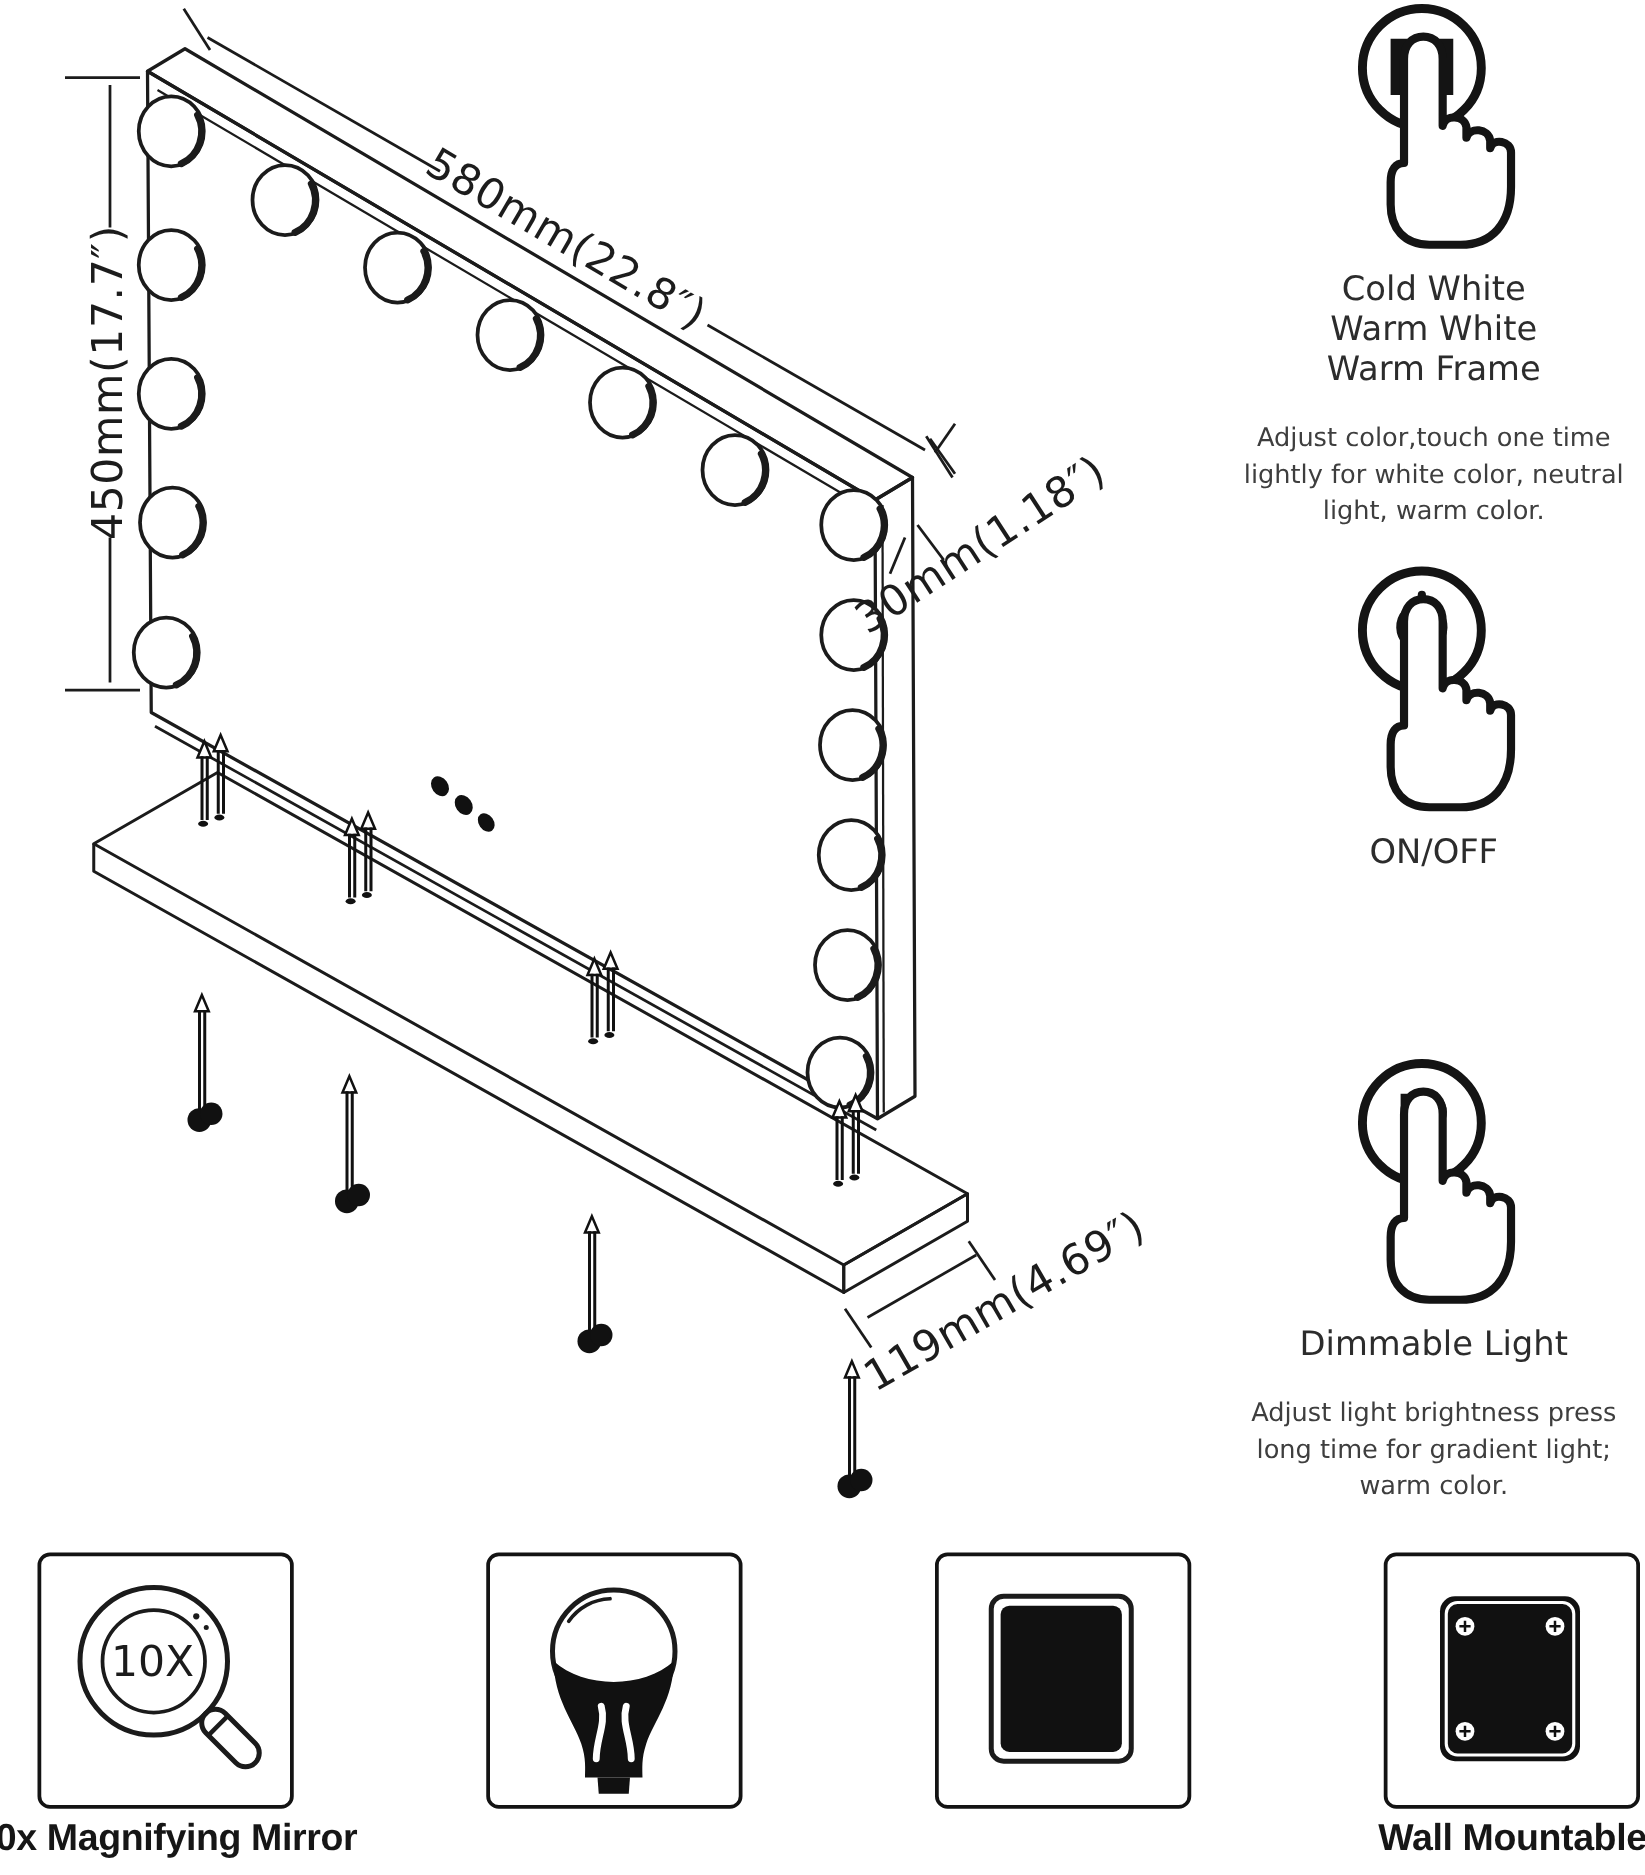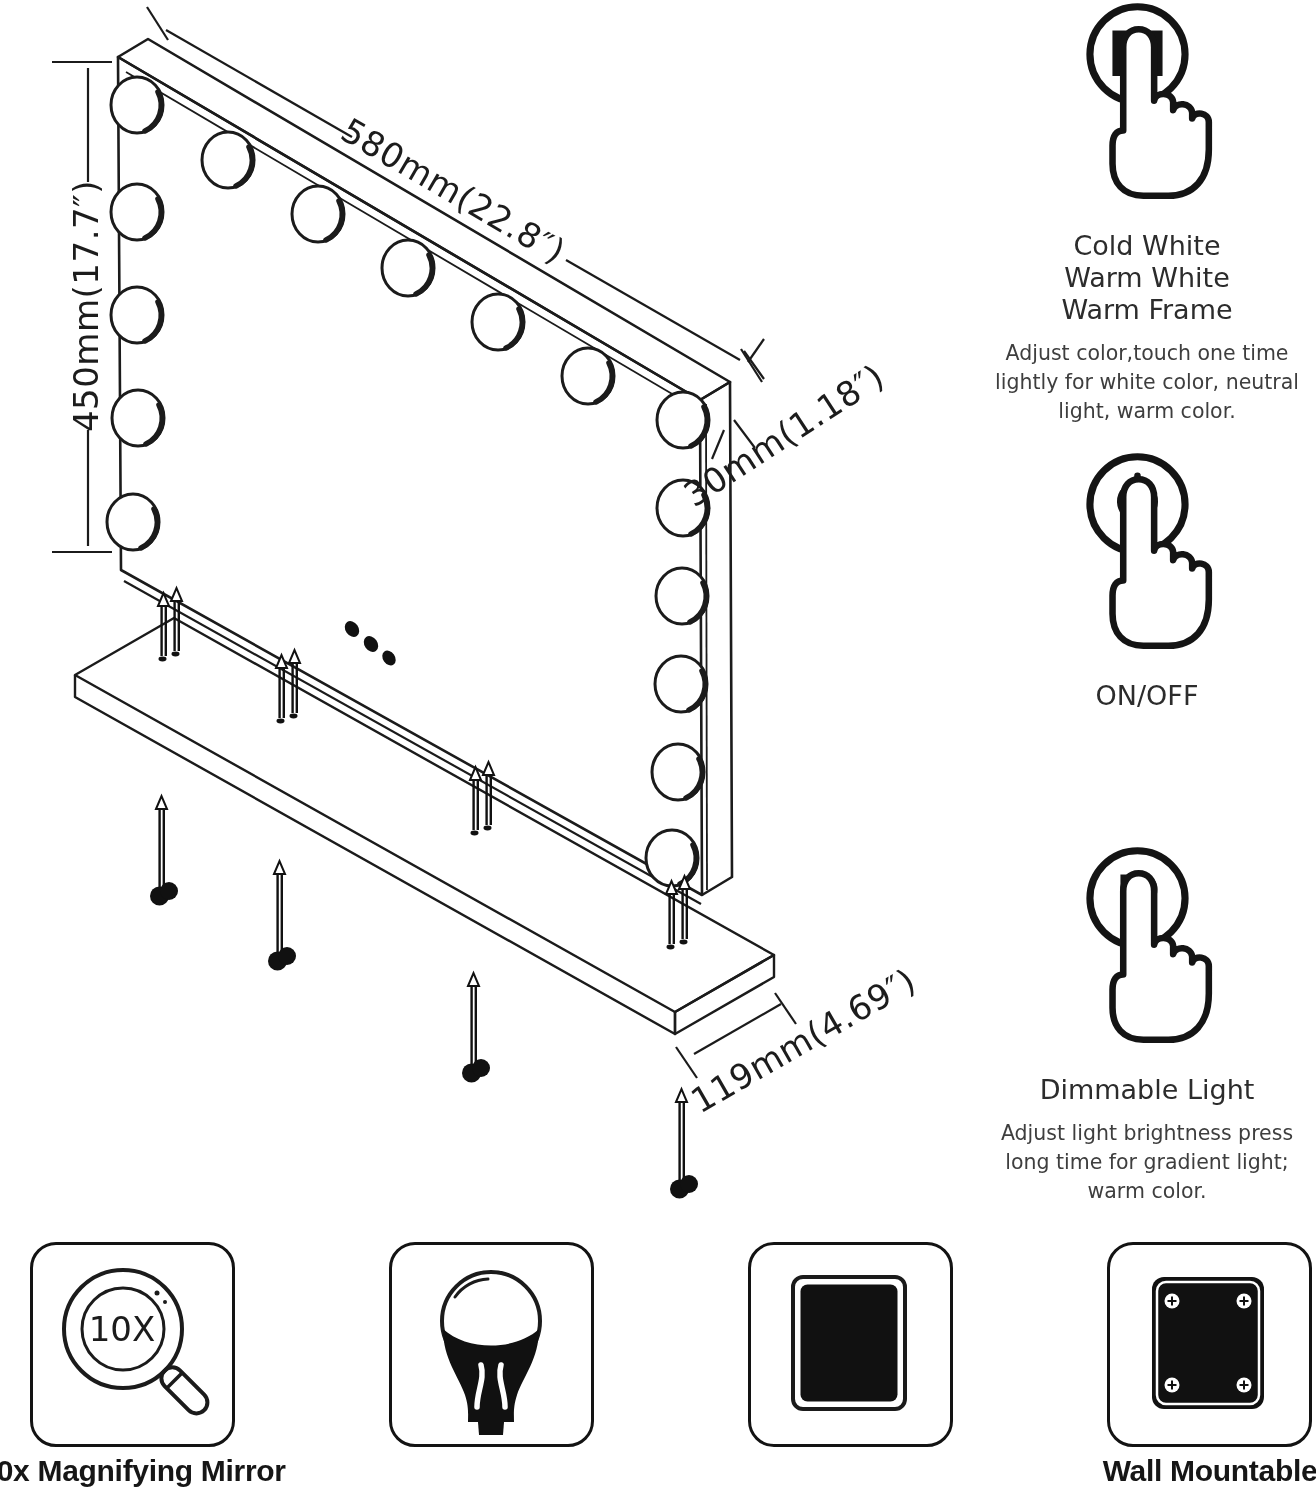--- a/index.html
+++ b/index.html
@@ -13,25 +13,25 @@
   .drawing svg{display:block;width:100%;height:100%;}
   .dim-text{font-family:"DejaVu Sans",sans-serif;font-size:34px;fill:#1c1c1c;letter-spacing:.5px;}
   
   .controls{position:absolute;left:978px;top:0;width:338px;height:1240px;}
   .ctrl{position:absolute;left:0;width:100%;text-align:center;}
   .press{display:block;margin:0 auto;width:168px;height:214px;}
   .btn-circle{fill:#ffffff;stroke:#141414;stroke-width:6;}
   .btn-letter{font-family:"DejaVu Sans",sans-serif;font-size:52px;font-weight:bold;fill:#141414;text-anchor:middle;}
   .pwr{fill:none;stroke:#141414;stroke-width:5.5;stroke-linecap:round;}
   .hand{fill:#ffffff;stroke:#141414;stroke-width:5.5;stroke-linejoin:round;stroke-linecap:round;}
-  .ctrl-title{margin-top:14px;font-size:27px;line-height:32px;color:#2c2c2c;}
-  .ctrl-desc{margin:13px auto 0;font-size:20.5px;line-height:29px;color:#3e3e3e;width:334px;}
+  .ctrl-title{margin-top:0;font-size:27px;line-height:32px;color:#2c2c2c;}
+  .ctrl-desc{margin:24px auto 0;font-size:20.5px;line-height:29px;color:#3e3e3e;width:334px;}
   
   .feature{position:absolute;top:1242px;margin:0;width:206px;}
-  .feature-box{width:199px;height:199px;border:3.5px solid #131313;border-radius:26px;background:#fff;}
+  .feature-box{width:199px;height:199px;border:3.5px solid #131313;border-radius:10px;background:#fff;}
   .feature-box svg{display:block;width:199px;height:199px;}
   .feature figcaption{
     position:absolute;left:50%;top:212px;transform:translateX(-50%);
     white-space:nowrap;font-size:30px;font-weight:bold;color:#161616;
     font-family:"Liberation Sans","DejaVu Sans",sans-serif;letter-spacing:-.3px;
   }
   .ln{stroke:#1b1b1b;fill:none;}
   .blk{fill:#111;}
 </style>
 </head>

